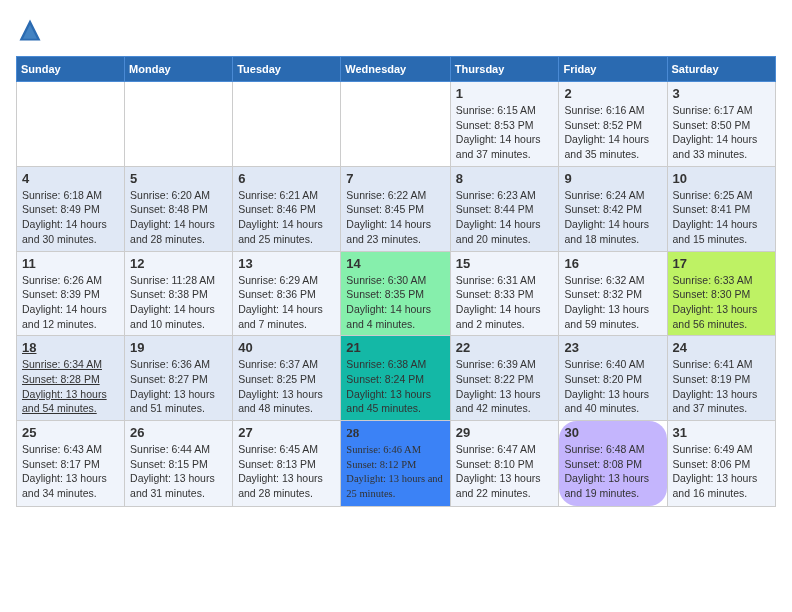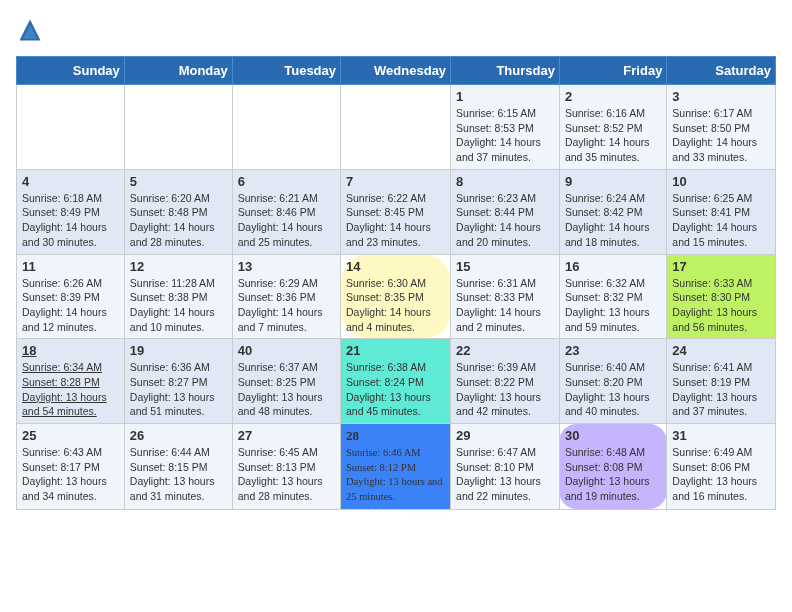--- a/index.html
+++ b/index.html
@@ -48,24 +48,24 @@
       color: #555;
     }
     .calendar {
       width: 100%;
       border-collapse: collapse;
       border: 1px solid #ccc;
     }
     .calendar th {
       background: #2a6ab1;
       color: #fff;
-      font-size: 13px;
+      font-size: 11px;
       font-weight: bold;
       padding: 6px 4px;
-      text-align: right;
+      text-align: left;
       border: 1px solid #4a8ad4;
     }
     .calendar td {
       vertical-align: top;
       border: 1px solid #ccc;
       padding: 4px 5px;
       width: 113px;
       min-height: 80px;
       font-size: 10.5px;
       color: #333;
@@ -203,21 +203,21 @@
           <div class="day-info">Sunrise: 11:28 AM
 Sunset: 8:38 PM
 Daylight: 14 hours and 10 minutes.</div>
         </td>
         <td style="background: rgb(240, 244, 251);">
           <span class="day-number">13</span>
           <div class="day-info">Sunrise: 6:29 AM
 Sunset: 8:36 PM
 Daylight: 14 hours and 7 minutes.</div>
         </td>
-        <td style="background: #fef9c3; border-radius: 28px;">
+        <td style="background: #86efac;">
           <span class="day-number">14</span>
           <div class="day-info">Sunrise: 6:30 AM
 Sunset: 8:35 PM
 Daylight: 14 hours and 4 minutes.</div>
         </td>
         <td style="background: rgb(240, 244, 251);">
           <span class="day-number">15</span>
           <div class="day-info">Sunrise: 6:31 AM
 Sunset: 8:33 PM
 Daylight: 14 hours and 2 minutes.</div>
@@ -247,21 +247,21 @@
           <div class="day-info">Sunrise: 6:36 AM
 Sunset: 8:27 PM
 Daylight: 13 hours and 51 minutes.</div>
         </td>
         <td style="background: rgb(224, 232, 245);">
           <span class="day-number">40</span>
           <div class="day-info">Sunrise: 6:37 AM
 Sunset: 8:25 PM
 Daylight: 13 hours and 48 minutes.</div>
         </td>
-        <td style="background: #5eead4;">
+        <td style="background: #14b8a6;">
           <span class="day-number">21</span>
           <div class="day-info">Sunrise: 6:38 AM
 Sunset: 8:24 PM
 Daylight: 13 hours and 45 minutes.</div>
         </td>
         <td style="background: rgb(224, 232, 245);">
           <span class="day-number">22</span>
           <div class="day-info">Sunrise: 6:39 AM
 Sunset: 8:22 PM
 Daylight: 13 hours and 42 minutes.</div>

